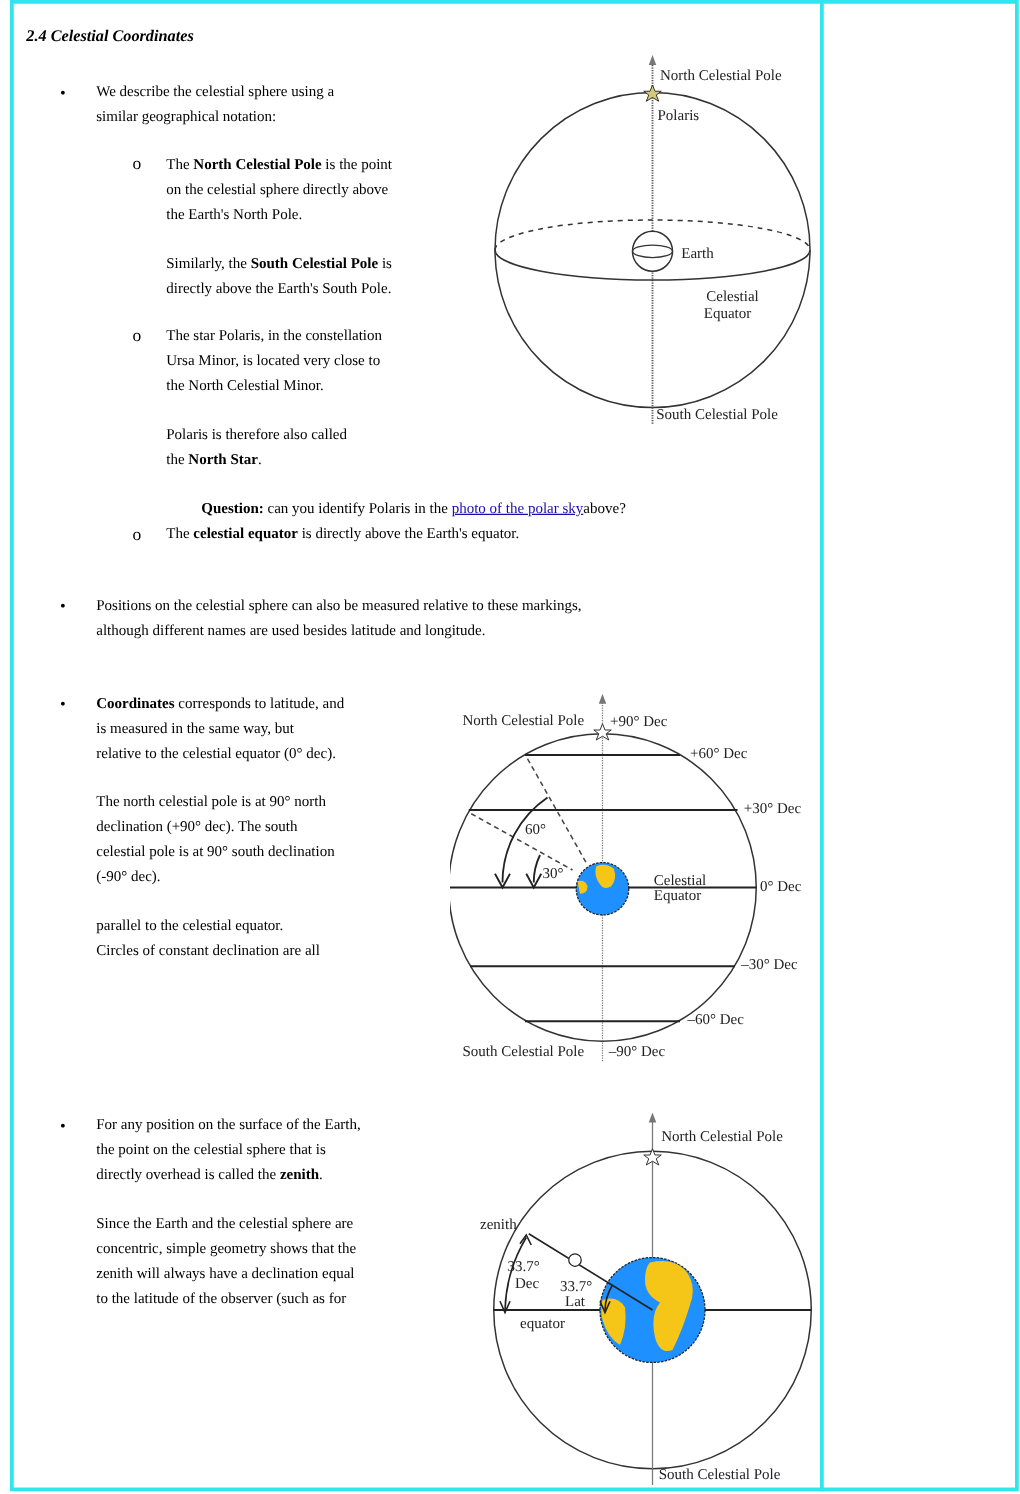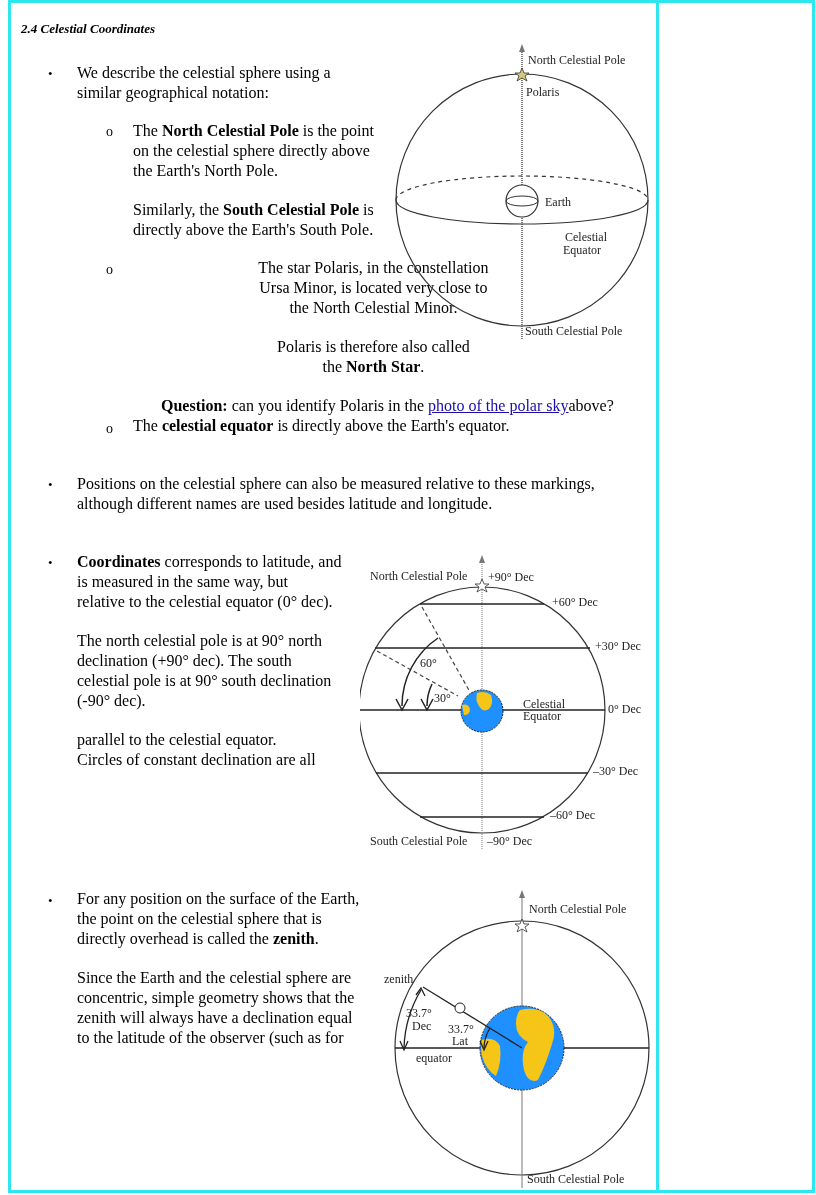--- a/index.html
+++ b/index.html
@@ -2,21 +2,21 @@
 <html><head>
 <meta charset="utf-8">
 <style>
   html, body { margin: 0; padding: 0; background: #ffffff; }
   body { width: 816px; height: 1195px; position: relative; overflow: hidden;
          font-family: "Liberation Serif", "DejaVu Serif", serif; color: #000; }
   .frame { position: absolute; left: 8px; top: 0px; width: 801px; height: 1187px;
            border: 3px solid #2ee6ee; }
   .divider { position: absolute; left: 656px; top: 0px; width: 3px; height: 1193px; background: #2ee6ee; }
   .right-col { position: absolute; left: 659px; top: 3px; width: 153px; height: 1187px; }
-  .txt { position: absolute; font-size: 16px; line-height: 20px; }
+  .txt { position: absolute; font-size: 12px; line-height: 20px; }
   .heading { position: absolute; left: 21px; top: 21px; font-size: 13px; font-weight: bold; font-style: italic; }
   .bullet { position: absolute; font-size: 13px; line-height: 20px; }
   .circ { position: absolute; font-size: 14px; line-height: 20px; }
   b { font-weight: bold; }
   a.link { color: #1a0dab; text-decoration: underline; }
   svg { position: absolute; }
   svg text { font-family: "Liberation Serif", "DejaVu Serif", serif; font-size: 12px; fill: #222; }
 </style>
 </head>
 <body>
@@ -37,21 +37,21 @@
 <div class="txt" style="left:133px; top:121px;">
   <div><span>The </span><b>North Celestial Pole</b><span> is the point</span></div>
   <div>on the celestial sphere directly above</div>
   <div>the Earth's North Pole.</div>
   <div style="height:19px;"></div>
   <div><span>Similarly, the </span><b>South Celestial Pole</b><span> is</span></div>
   <div>directly above the Earth's South Pole.</div>
 </div>
 
 <span class="circ" style="left:106px; top:260px;">o</span>
-<div class="txt" style="left:133px; top:258px;text-align:center;">
+<div class="txt" style="left:133px; top:258px;">
   <div>The star Polaris, in the constellation</div>
   <div>Ursa Minor, is located very close to</div>
   <div>the North Celestial Minor.</div>
   <div style="height:19px;"></div>
   <div>Polaris is therefore also called</div>
   <div><span>the </span><b>North Star</b><span>.</span></div>
   <div style="height:19px;"></div>
   <div style="white-space:nowrap;margin-left:28px;"><b>Question:</b><span> can you identify Polaris in the </span><a class="link" href="#">photo of the polar sky</a><span>above?</span></div>
 </div>
 

